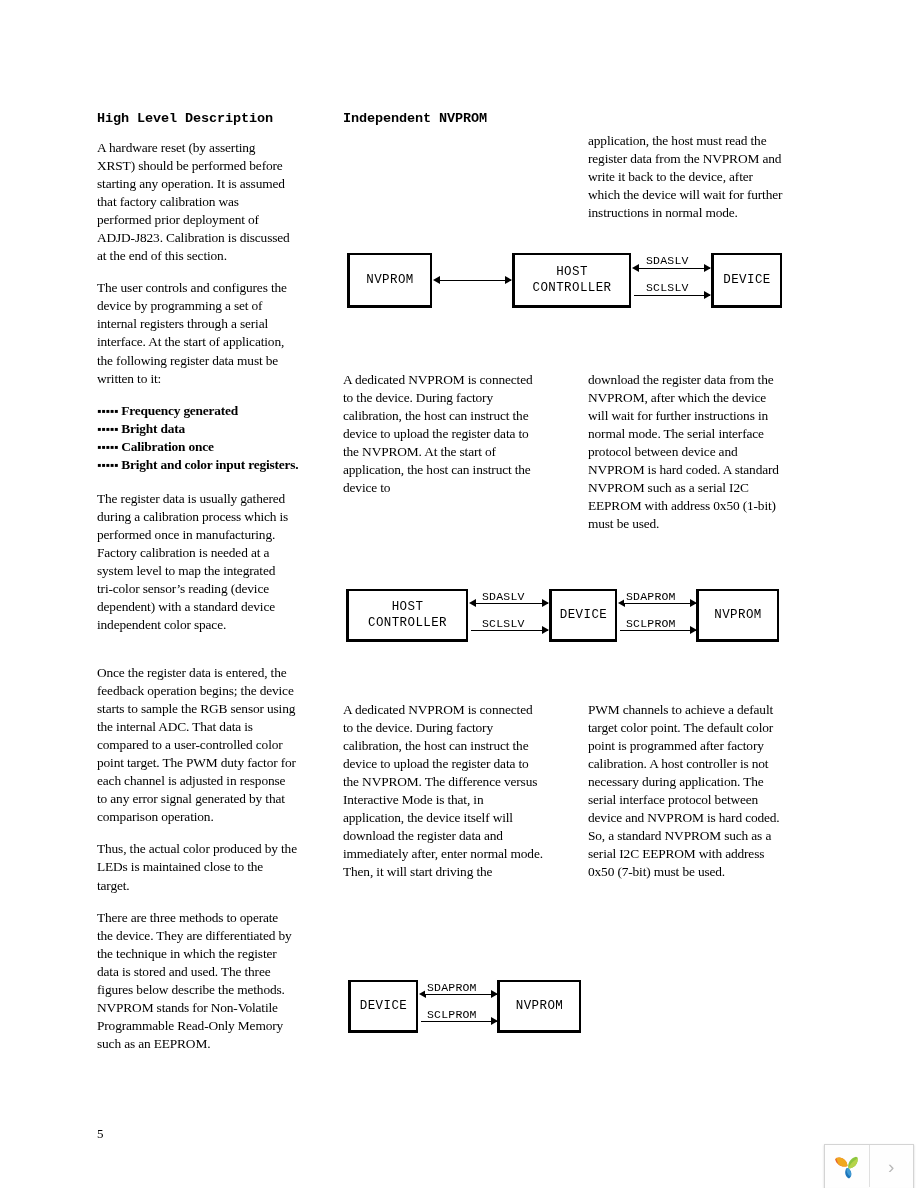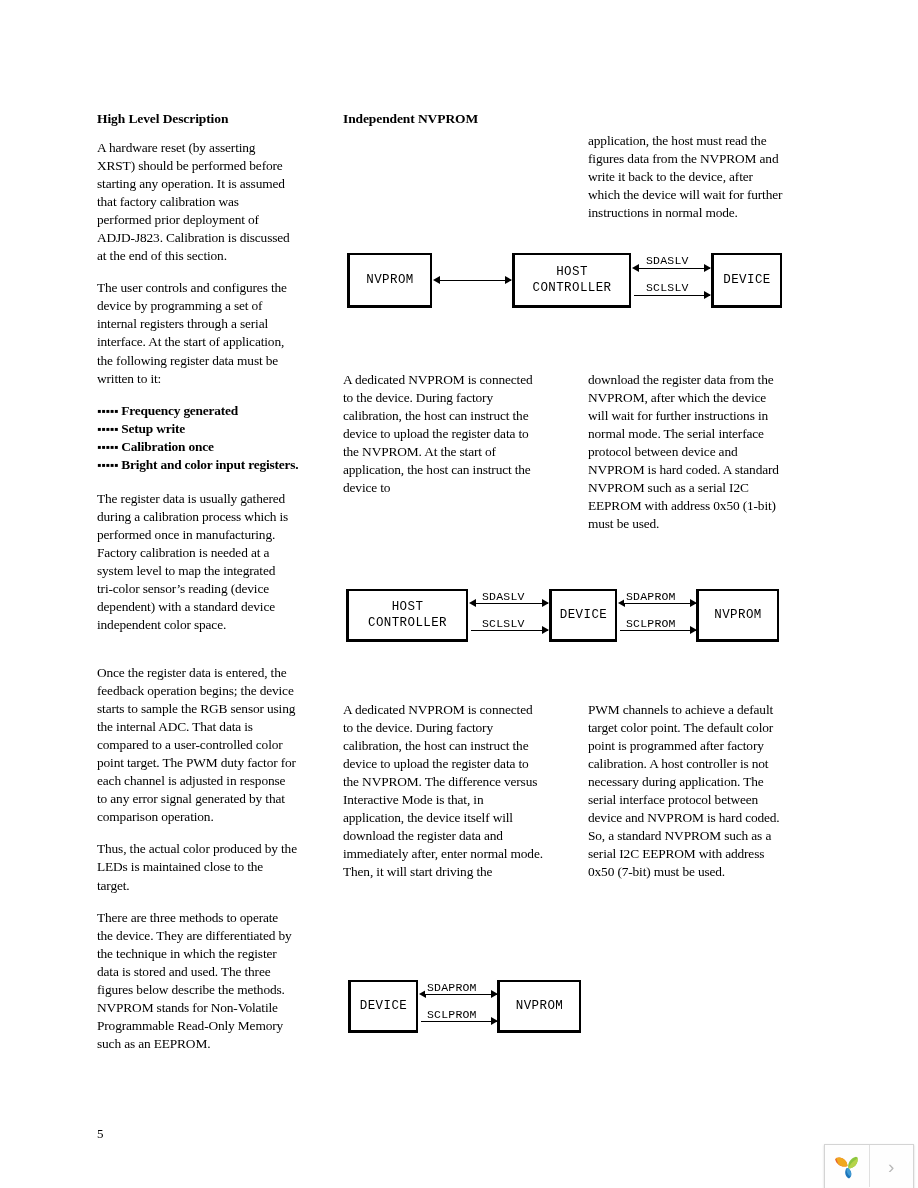--- a/index.html
+++ b/index.html
@@ -21,21 +21,21 @@
 
   .col-mid-2  {left:343px; top:371px; width:200px;}
   .col-right-2{left:588px; top:371px; width:200px;}
 
   .col-mid-3  {left:343px; top:701px; width:200px;}
   .col-right-3{left:588px; top:701px; width:200px;}
 
   .col-left-2 {left:97px;  top:664px; width:200px;}
 
   h2.head{
-    font-family:Liberation Serif, serif;
+    font-family:Liberation Mono, monospace;
     font-weight:bold;
     font-size:13.5px;
     line-height:18px;
     margin:0 0 11px 0;
     letter-spacing:-0.1px;
   }
   p.body{
     font-size:13.4px;
     line-height:18.05px;
     margin:0 0 14px 0;
@@ -146,39 +146,39 @@
 <body>
 
 <div class="page">
 
   <div class="col col-left">
     <h2 class="head">High Level Description</h2>
     <p class="body">A hardware reset (by asserting XRST) should be performed before starting any operation. It is assumed that factory calibration was performed prior deployment of ADJD-J823. Calibration is discussed at the end of this section.</p>
     <p class="body">The user controls and configures the device by programming a set of internal registers through a serial interface. At the start of application, the following register data must be written to it:</p>
     <ul class="bullets">
       <li><span class="dash">▪▪▪▪▪</span><span>Frequency generated</span></li>
-      <li><span class="dash">▪▪▪▪▪</span><span>Setup write</span></li>
+      <li><span class="dash">▪▪▪▪▪</span><span>Bright data</span></li>
       <li><span class="dash">▪▪▪▪▪</span><span>Calibration once</span></li>
       <li><span class="dash">▪▪▪▪▪</span><span>Bright and color input registers.</span></li>
     </ul>
     <p class="body" style="margin-top:16px;">The register data is usually gathered during a calibration process which is performed once in manufacturing. Factory calibration is needed at a system level to map the integrated tri-color sensor’s reading (device dependent) with a standard device independent color space.</p>
   </div>
 
   <div class="col col-left-2">
     <p class="body">Once the register data is entered, the feedback operation begins; the device starts to sample the RGB sensor using the internal ADC. That data is compared to a user-controlled color point target. The PWM duty factor for each channel is adjusted in response to any error signal generated by that comparison operation.</p>
     <p class="body">Thus, the actual color produced by the LEDs is maintained close to the target.</p>
     <p class="body">There are three methods to operate the device. They are differentiated by the technique in which the register data is stored and used. The three figures below describe the methods. NVPROM stands for Non-Volatile Programmable Read-Only Memory such as an EEPROM.</p>
   </div>
 
   <div class="col col-mid">
     <h2 class="head">Independent NVPROM</h2>
   </div>
 
   <div class="col col-right">
-    <p class="body">application, the host must read the figures data from the NVPROM and write it back to the device, after which the device will wait for further instructions in normal mode.</p>
+    <p class="body">application, the host must read the register data from the NVPROM and write it back to the device, after which the device will wait for further instructions in normal mode.</p>
   </div>
 
   <div class="diagram" style="left:0;top:0;width:918px;height:1188px;pointer-events:none;">
 
     <div class="dbox" style="left:347px;top:253px;width:85px;height:55px;">
       <span>NVPROM</span>
     </div>
 
     <div class="arrowline" style="left:435px;top:280px;width:76px;"></div>
     <div class="arrowhead ah-left" style="left:433px;top:276px;"></div>

